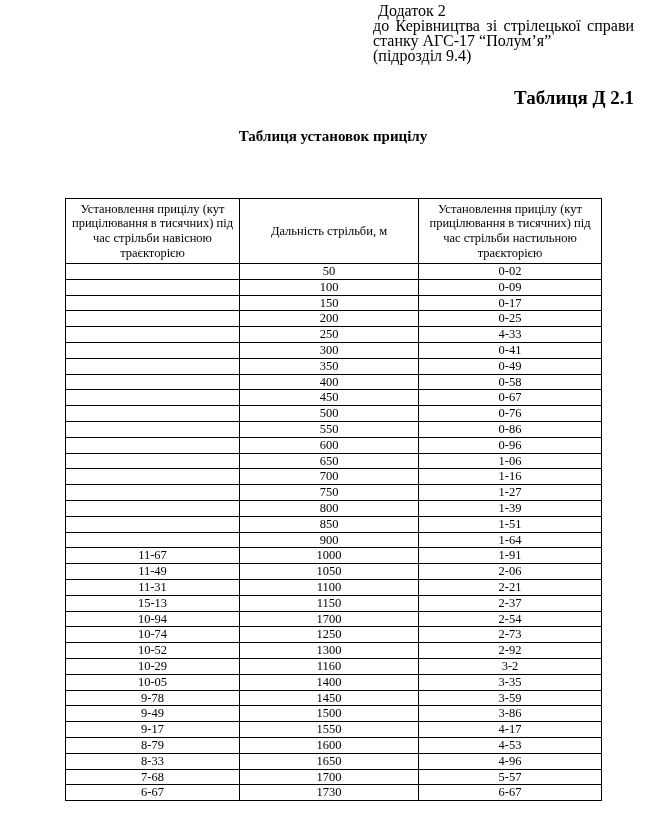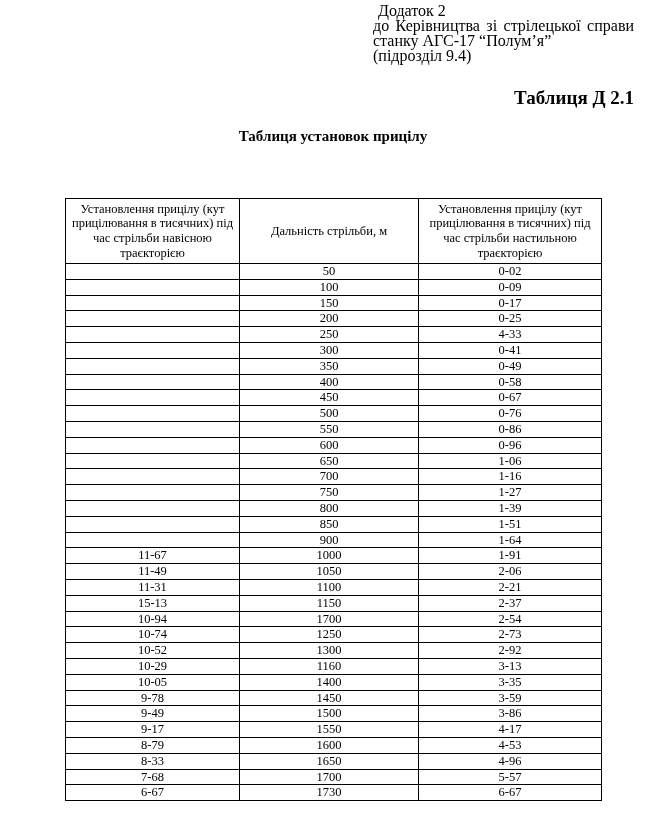--- a/index.html
+++ b/index.html
@@ -227,21 +227,21 @@
           <td>2-73</td>
         </tr>
         <tr>
           <td>10-52</td>
           <td>1300</td>
           <td>2-92</td>
         </tr>
         <tr>
           <td>10-29</td>
           <td>1160</td>
-          <td>3-13</td>
+          <td>3-2</td>
         </tr>
         <tr>
           <td>10-05</td>
           <td>1400</td>
           <td>3-35</td>
         </tr>
         <tr>
           <td>9-78</td>
           <td>1450</td>
           <td>3-59</td>

